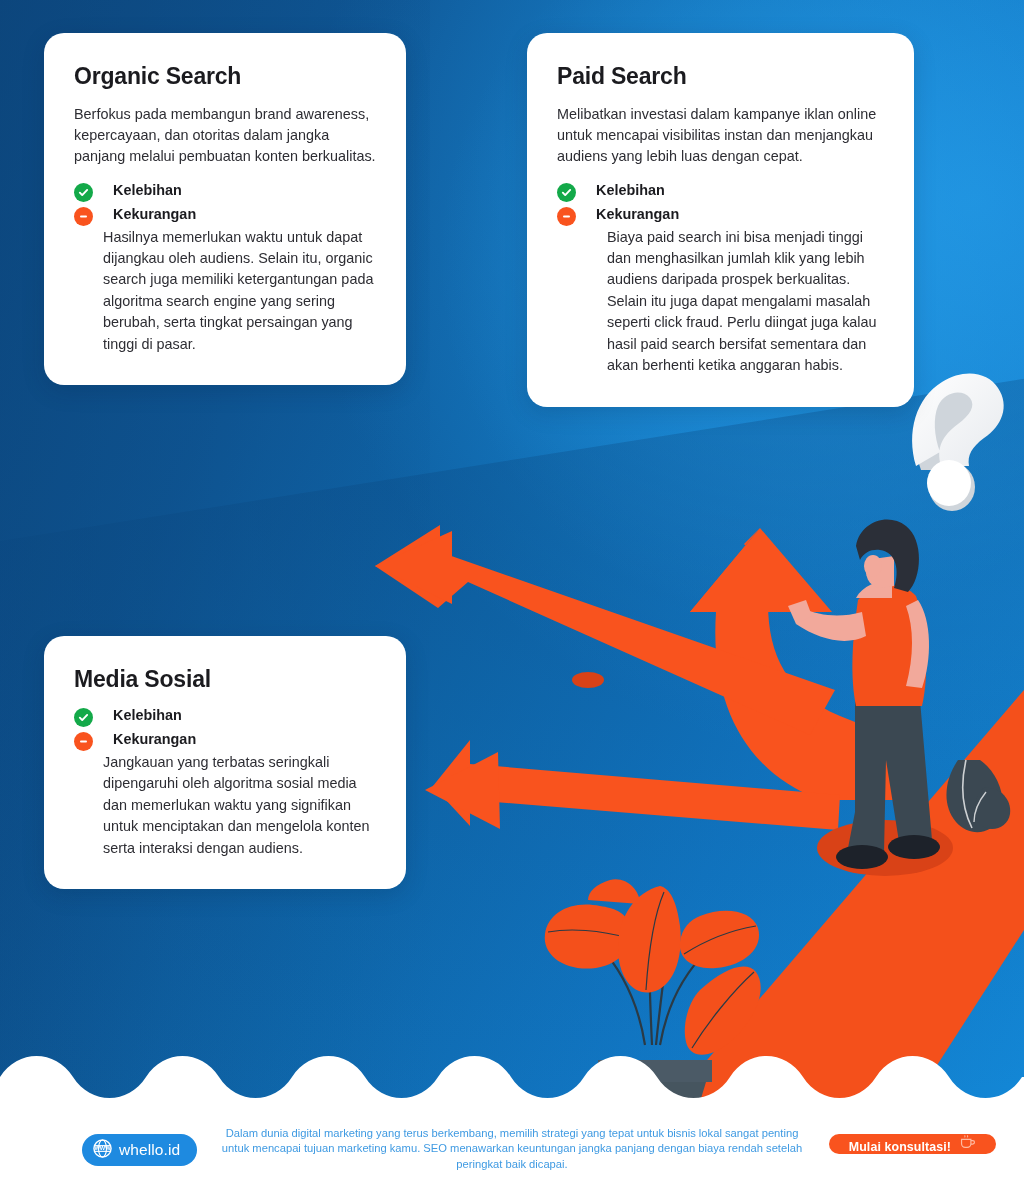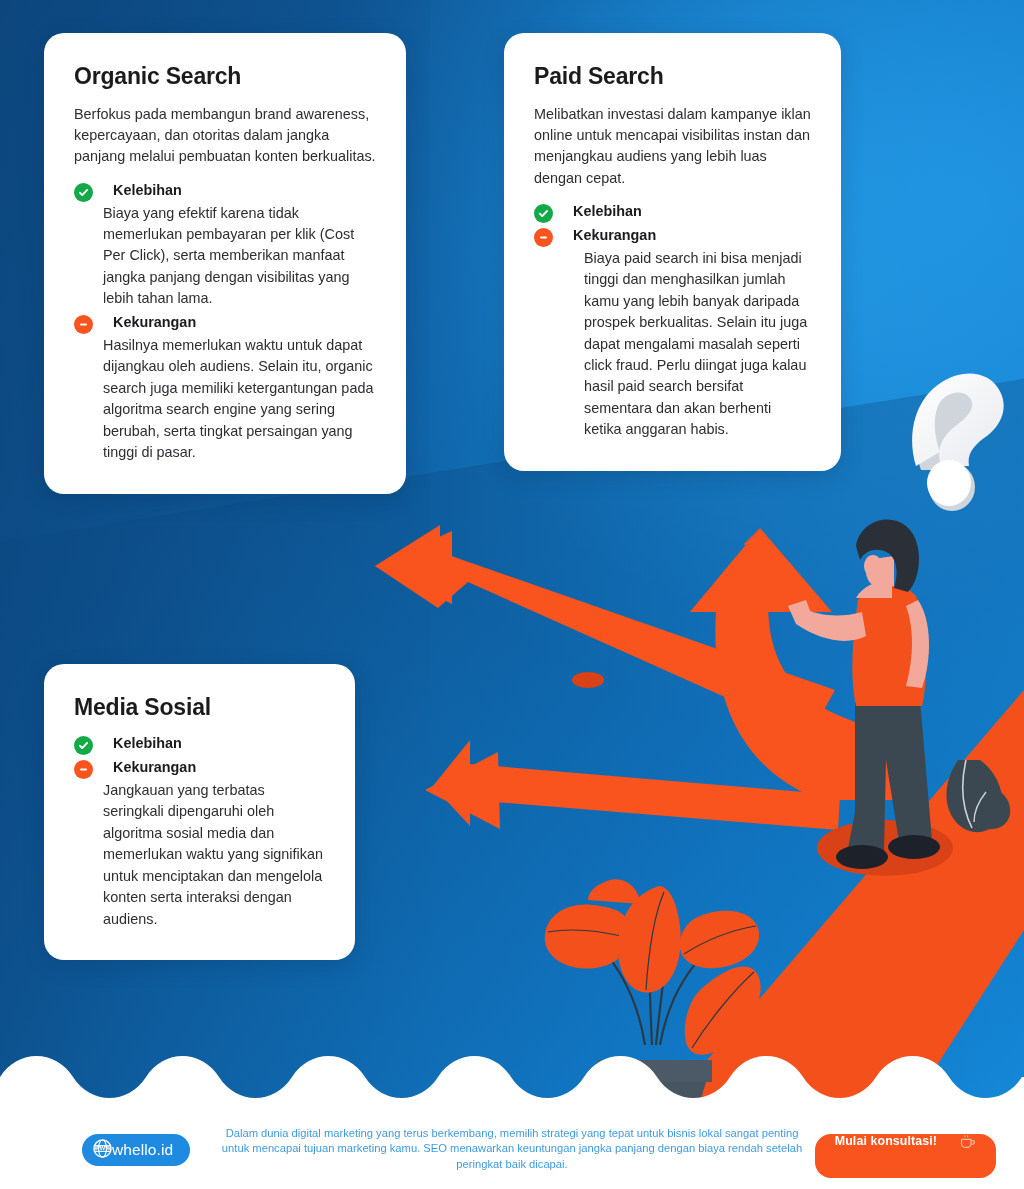--- a/index.html
+++ b/index.html
@@ -46,22 +46,22 @@
 
   
   .card {
     position: absolute;
     background: #ffffff;
     border-radius: 20px;
     box-shadow: 0 6px 22px rgba(0,30,60,0.17);
     padding: 30px 30px 26px 30px;
   }
   #card-organic { left: 44px;  top: 33px;  width: 362px; }
-  #card-paid    { left: 504px; top: 33px;  width: 337px; }
-  #card-social  { left: 44px;  top: 636px; width: 311px; margin-top: 28px; }
+  #card-paid    { left: 527px; top: 33px;  width: 387px; }
+  #card-social  { left: 44px;  top: 636px; width: 362px; }
 
   .card h2 {
     font-size: 23px;
     font-weight: bold;
     color: #1b1b1f;
     letter-spacing: -0.2px;
     margin-bottom: 14px;
   }
   .card .intro {
     font-size: 14.4px;
@@ -104,41 +104,41 @@
     position: absolute; left: 0; bottom: 0;
     width: 1024px; height: 74px;
     background: #ffffff;
     display: flex; align-items: center;
   }
   .logo-pill {
     position: absolute; left: 82px; top: 19px;
     height: 32px;
     background: #1e8ae0;
     border-radius: 16px;
-    display: flex; align-items: center; 
+    display: flex; align-items: center; gap: 7px;
     padding: 0 17px 0 11px;
     justify-content: space-between;
   }
   .logo-pill .logo-text {
     color: #ffffff; font-size: 15.5px; font-weight: 500; letter-spacing: .1px;
   }
   .footer-note {
     position: absolute; left: 212px; top: 11px;
     width: 600px;
     text-align: center;
     color: #3f9ae2;
     font-size: 11.2px;
     line-height: 1.38;
   }
   .cta {
     position: absolute; right: 28px; top: 19px;
-    height: 44px;
+    height: 20px;
     background: #f9531e;
     border-radius: 16px;
-    display: flex; align-items: flex-start; justify-content: center; gap: 22px;
+    display: flex; align-items: flex-end; justify-content: center; gap: 8px;
     padding: 0 20px;
     cursor: pointer;
   }
   .cta .cta-text {
     color: #ffffff; font-size: 12.4px; font-weight: bold; letter-spacing: .1px;
   }
 </style>
 </head>
 <body>
 
@@ -251,21 +251,20 @@
 
     <div class="point">
       <div class="point-head">
         <span class="badge plus">
           <svg width="11" height="11" viewBox="0 0 12 12">
               <path d="M2 6.2 L4.6 8.8 L10 3.2" stroke="#fff" stroke-width="2.1" fill="none" stroke-linecap="round" stroke-linejoin="round"></path>
             </svg>
         </span>
         <span class="point-title">Kelebihan</span>
       </div>
-      <p class="point-body">Biaya yang efektif karena tidak memerlukan pembayaran per klik (Cost Per Click), serta memberikan manfaat jangka panjang dengan visibilitas yang lebih tahan lama.</p>
     </div>
 
     <div class="point">
       <div class="point-head">
         <span class="badge minus">
           <svg width="11" height="11" viewBox="0 0 12 12">
               <rect x="2.2" y="5.0" width="7.6" height="2.1" rx="1" fill="#fff"></rect>
             </svg>
         </span>
         <span class="point-title">Kekurangan</span>
@@ -291,21 +290,21 @@
 
     <div class="point">
       <div class="point-head">
         <span class="badge minus">
           <svg width="11" height="11" viewBox="0 0 12 12">
               <rect x="2.2" y="5.0" width="7.6" height="2.1" rx="1" fill="#fff"></rect>
             </svg>
         </span>
         <span class="point-title">Kekurangan</span>
       </div>
-      <p class="point-body indent">Biaya paid search ini bisa menjadi tinggi dan menghasilkan jumlah kamu yang lebih banyak daripada prospek berkualitas. Selain itu juga dapat mengalami masalah seperti click fraud. Perlu diingat juga kalau hasil paid search bersifat sementara dan akan berhenti ketika anggaran habis.</p>
+      <p class="point-body indent">Biaya paid search ini bisa menjadi tinggi dan menghasilkan jumlah klik yang lebih audiens daripada prospek berkualitas. Selain itu juga dapat mengalami masalah seperti click fraud. Perlu diingat juga kalau hasil paid search bersifat sementara dan akan berhenti ketika anggaran habis.</p>
     </div>
   </section>
 
   <section class="card" id="card-social">
     <h2>Media Sosial</h2>
 
     <div class="point">
       <div class="point-head">
         <span class="badge plus">
           <svg width="11" height="11" viewBox="0 0 12 12">

